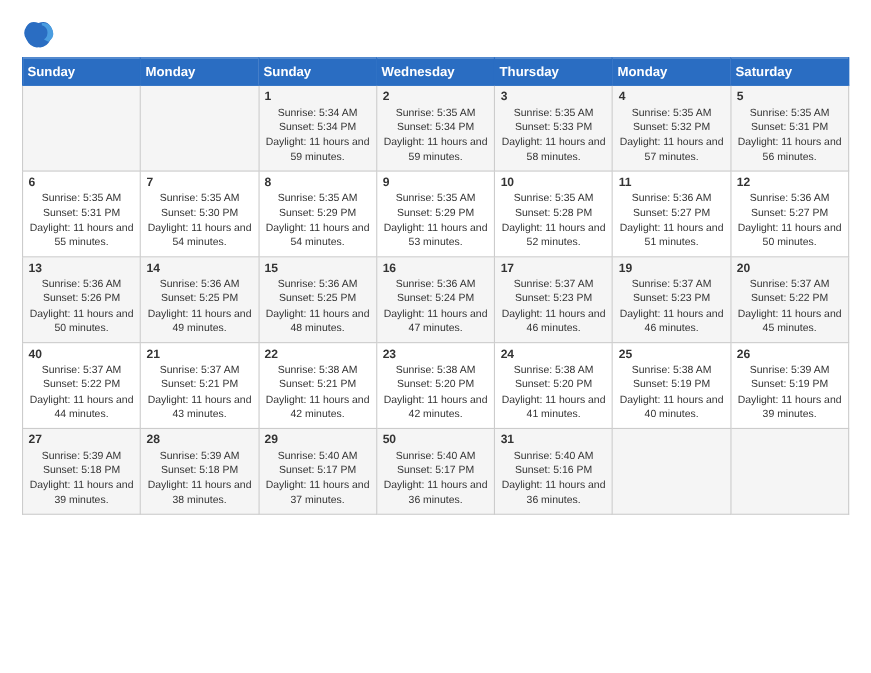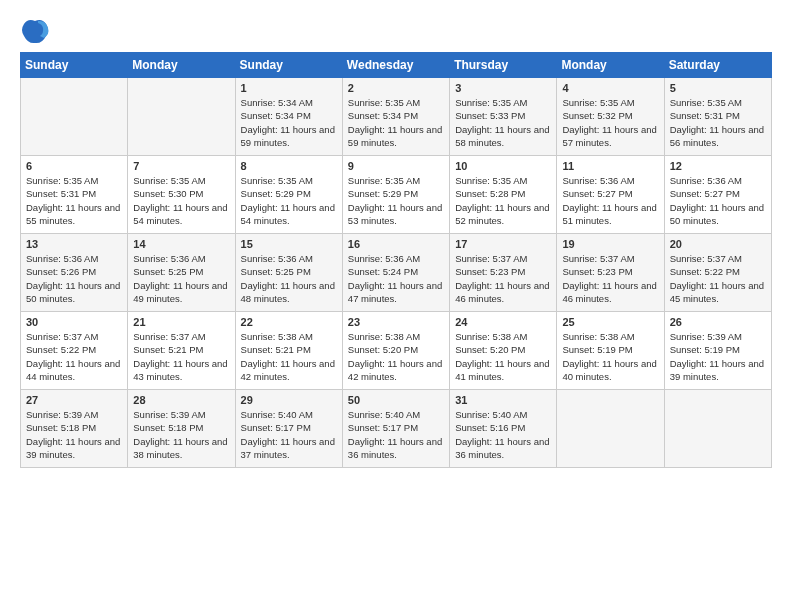--- a/index.html
+++ b/index.html
@@ -87,20 +87,21 @@
       background: #fff;
     }
     .day-num {
       font-size: 11px;
       font-weight: bold;
       display: block;
       margin-bottom: 2px;
     }
     .day-info {
       line-height: 1.4;
+      text-align: center;
     }
   </style>
 </head>
 <body>
 
 <div class="container">
   <div class="header">
     <div class="logo">
       <svg class="logo-icon" viewBox="0 0 30 30">
         <path d="M15 5 Q22 2 26 8 Q30 14 26 20 Q22 28 15 27 Q8 28 4 20 Q0 14 4 8 Q8 2 15 5Z" fill="#2a6dc2"></path>
@@ -247,21 +248,21 @@
           </td>
           <td>
             <span class="day-num">20</span>
             <div class="day-info" style="white-space: pre-line;">Sunrise: 5:37 AM
 Sunset: 5:22 PM
 Daylight: 11 hours and 45 minutes.</div>
           </td>
         </tr>
         <tr>
           <td>
-            <span class="day-num">30</span>
+            <span class="day-num">40</span>
             <div class="day-info" style="white-space: pre-line;">Sunrise: 5:37 AM
 Sunset: 5:22 PM
 Daylight: 11 hours and 44 minutes.</div>
           </td>
           <td>
             <span class="day-num">21</span>
             <div class="day-info" style="white-space: pre-line;">Sunrise: 5:37 AM
 Sunset: 5:21 PM
 Daylight: 11 hours and 43 minutes.</div>
           </td>

